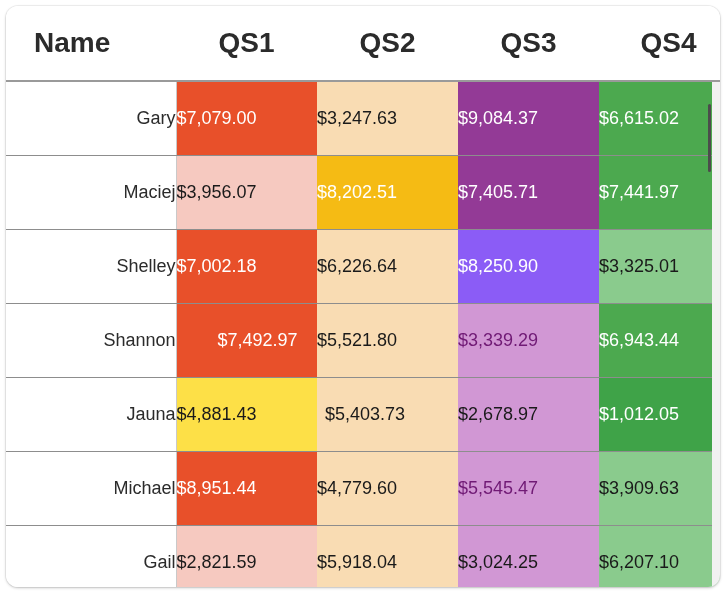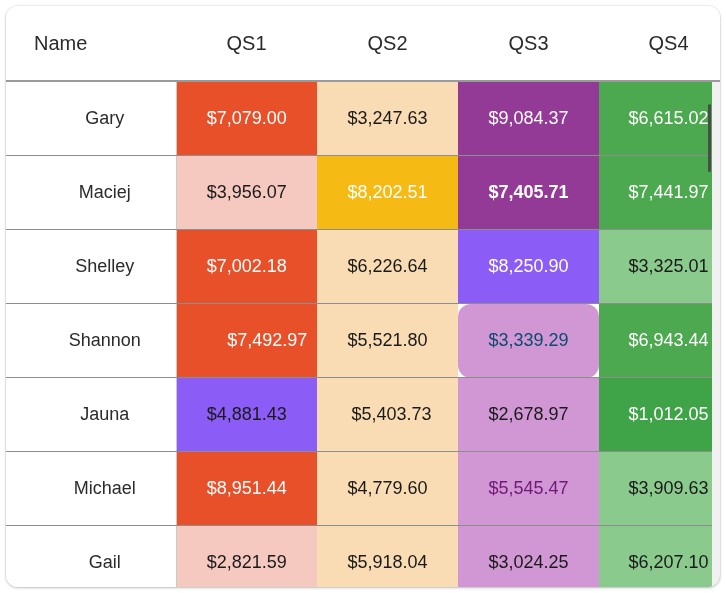--- a/index.html
+++ b/index.html
@@ -29,22 +29,22 @@
     border-collapse: collapse;
     table-layout: fixed;
     width: 706px;
     margin: 0;
   }
 
   
   thead th {
     height: 74px;
     padding: 0;
-    font-size: 20px;
-    font-weight: normal;
+    font-size: 28px;
+    font-weight: bold;
     color: #2b2b2b;
     background: #ffffff;
     border-bottom: 2px solid #9a9a9a;
     vertical-align: middle;
   }
   th.name-col {
     text-align: left;
     padding-left: 28px;
     width: 142px;
   }
@@ -58,29 +58,28 @@
   tbody td {
     height: 73px;
     padding: 0;
     font-size: 18px;
     vertical-align: middle;
     border-bottom: 1px solid #8d8d8d;
   }
   tbody tr:last-child td { border-bottom: none; }
 
   td.name-cell {
-    text-align: center;
+    text-align: right;
     padding-left: 28px;
     color: #2b2b2b;
     background: #ffffff;
     border-right: 1px solid #c9c9c9;
   }
 
   td.val-cell {
-    text-align: center;
   }
 
   
   #scroll-track {
     position: absolute;
     right: 0px;
     top: 76px;
     width: 8px;
     height: 505px;
     background: #f1f1f1;
@@ -115,40 +114,40 @@
           <td class="name-cell">Gary</td>
           <td class="val-cell" style="background: rgb(232, 80, 42); color: rgb(255, 255, 255);">$7,079.00</td>
           <td class="val-cell" style="background: rgb(249, 220, 179); color: rgb(26, 26, 26);">$3,247.63</td>
           <td class="val-cell" style="background: rgb(147, 58, 150); color: rgb(255, 255, 255);">$9,084.37</td>
           <td class="val-cell" style="background: rgb(76, 169, 79); color: rgb(255, 255, 255);">$6,615.02</td>
         </tr>
         <tr>
           <td class="name-cell">Maciej</td>
           <td class="val-cell" style="background: rgb(246, 201, 192); color: rgb(26, 26, 26);">$3,956.07</td>
           <td class="val-cell" style="background: rgb(245, 187, 20); color: rgb(255, 255, 255);">$8,202.51</td>
-          <td class="val-cell" style="background: rgb(147, 58, 150); color: rgb(255, 255, 255); font-weight: bold;">$7,405.71</td>
+          <td class="val-cell" style="background: rgb(147, 58, 150); color: rgb(255, 255, 255);">$7,405.71</td>
           <td class="val-cell" style="background: rgb(76, 169, 79); color: rgb(255, 255, 255);">$7,441.97</td>
         </tr>
         <tr>
           <td class="name-cell">Shelley</td>
           <td class="val-cell" style="background: rgb(232, 80, 42); color: rgb(255, 255, 255);">$7,002.18</td>
           <td class="val-cell" style="background: rgb(249, 220, 179); color: rgb(26, 26, 26);">$6,226.64</td>
           <td class="val-cell" style="background: #8b5cf6; color: rgb(255, 255, 255);">$8,250.90</td>
           <td class="val-cell" style="background: rgb(138, 203, 141); color: rgb(26, 26, 26);">$3,325.01</td>
         </tr>
         <tr>
           <td class="name-cell">Shannon</td>
           <td class="val-cell" style="background: rgb(232, 80, 42); color: rgb(255, 255, 255); padding-left: 41px;">$7,492.97</td>
           <td class="val-cell" style="background: rgb(249, 220, 179); color: rgb(26, 26, 26);">$5,521.80</td>
-          <td class="val-cell" style="background: rgb(209, 151, 212); color: #0c4a6e; border-radius: 13px;">$3,339.29</td>
+          <td class="val-cell" style="background: rgb(209, 151, 212); color: #701a75;">$3,339.29</td>
           <td class="val-cell" style="background: rgb(76, 169, 79); color: rgb(255, 255, 255);">$6,943.44</td>
         </tr>
         <tr>
           <td class="name-cell">Jauna</td>
-          <td class="val-cell" style="background: #8b5cf6; color: rgb(26, 26, 26); margin-left: 33px;">$4,881.43</td>
+          <td class="val-cell" style="background: #fde047; color: rgb(26, 26, 26); margin-left: 33px;">$4,881.43</td>
           <td class="val-cell" style="background: rgb(249, 220, 179); color: rgb(26, 26, 26); padding-left: 8px;">$5,403.73</td>
           <td class="val-cell" style="background: rgb(209, 151, 212); color: rgb(26, 26, 26); margin-left: 27px;">$2,678.97</td>
           <td class="val-cell" style="background: rgb(63, 163, 72); color: rgb(255, 255, 255);">$1,012.05</td>
         </tr>
         <tr>
           <td class="name-cell">Michael</td>
           <td class="val-cell" style="background: rgb(232, 80, 42); color: rgb(255, 255, 255);">$8,951.44</td>
           <td class="val-cell" style="background: rgb(249, 220, 179); color: rgb(26, 26, 26);">$4,779.60</td>
           <td class="val-cell" style="background: rgb(209, 151, 212); color: #701a75;">$5,545.47</td>
           <td class="val-cell" style="background: rgb(138, 203, 141); color: rgb(26, 26, 26);">$3,909.63</td>

